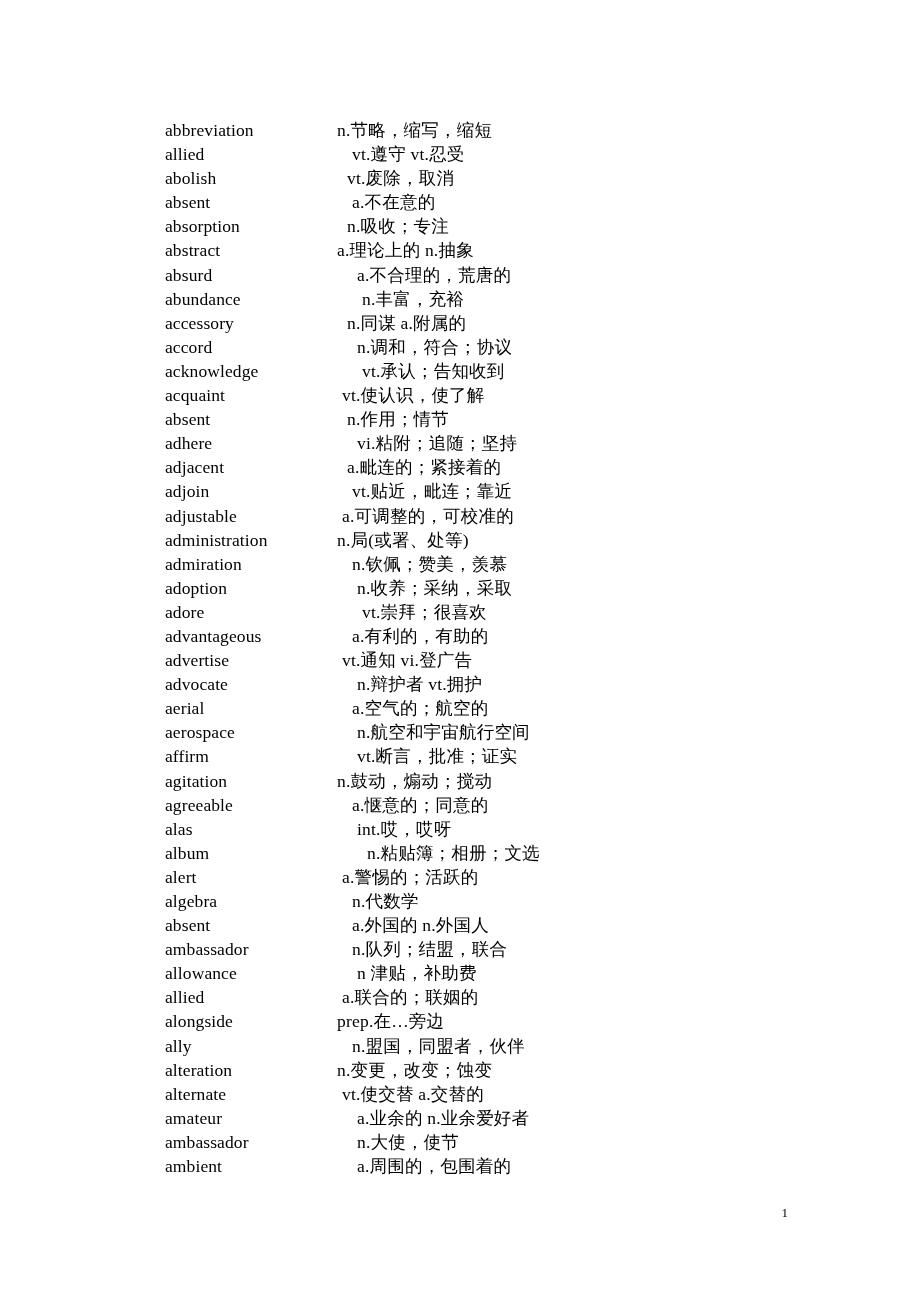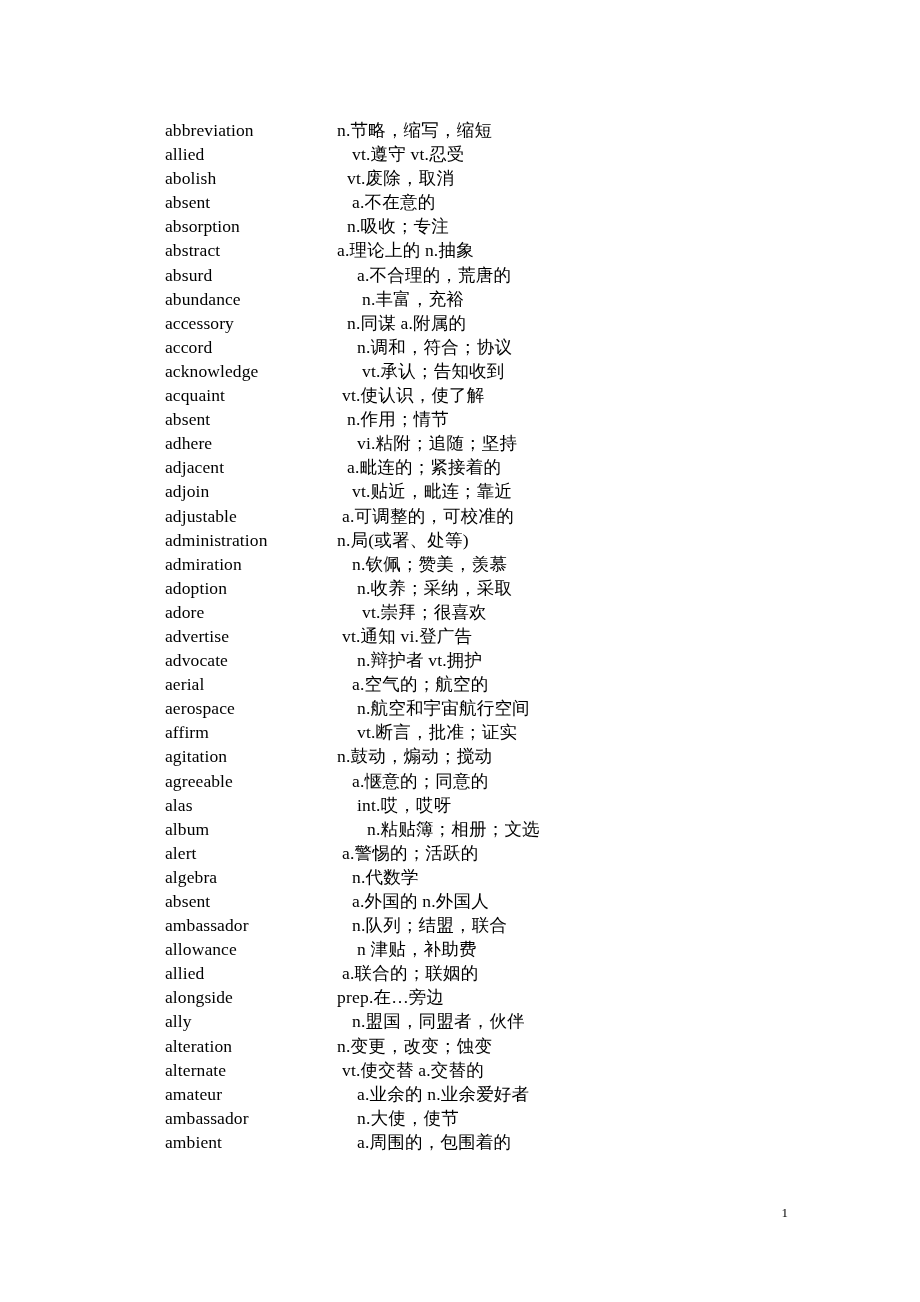--- a/index.html
+++ b/index.html
@@ -92,20 +92,21 @@
       <div class="entry"><span class="term">acquaint</span><span class="defn ind1">vt.使认识，使了解</span></div>
       <div class="entry"><span class="term">absent</span><span class="defn ind2">n.作用；情节</span></div>
       <div class="entry"><span class="term">adhere</span><span class="defn ind4">vi.粘附；追随；坚持</span></div>
       <div class="entry"><span class="term">adjacent</span><span class="defn ind2">a.毗连的；紧接着的</span></div>
       <div class="entry"><span class="term">adjoin</span><span class="defn ind3">vt.贴近，毗连；靠近</span></div>
       <div class="entry"><span class="term">adjustable</span><span class="defn ind1">a.可调整的，可校准的</span></div>
       <div class="entry"><span class="term">administration</span><span class="defn ind0">n.局(或署、处等)</span></div>
       <div class="entry"><span class="term">admiration</span><span class="defn ind3">n.钦佩；赞美，羡慕</span></div>
       <div class="entry"><span class="term">adoption</span><span class="defn ind4">n.收养；采纳，采取</span></div>
       <div class="entry"><span class="term">adore</span><span class="defn ind5">vt.崇拜；很喜欢</span></div>
+      <div class="entry"><span class="term">advantageous</span><span class="defn ind3">a.有利的，有助的</span></div>
       <div class="entry"><span class="term">advertise</span><span class="defn ind1">vt.通知  vi.登广告</span></div>
       <div class="entry"><span class="term">advocate</span><span class="defn ind4">n.辩护者  vt.拥护</span></div>
       <div class="entry"><span class="term">aerial</span><span class="defn ind3">a.空气的；航空的</span></div>
       <div class="entry"><span class="term">aerospace</span><span class="defn ind4">n.航空和宇宙航行空间</span></div>
       <div class="entry"><span class="term">affirm</span><span class="defn ind4">vt.断言，批准；证实</span></div>
       <div class="entry"><span class="term">agitation</span><span class="defn ind0">n.鼓动，煽动；搅动</span></div>
       <div class="entry"><span class="term">agreeable</span><span class="defn ind3">a.惬意的；同意的</span></div>
       <div class="entry"><span class="term">alas</span><span class="defn ind4">int.哎，哎呀</span></div>
       <div class="entry"><span class="term">album</span><span class="defn ind6">n.粘贴簿；相册；文选</span></div>
       <div class="entry"><span class="term">alert</span><span class="defn ind1">a.警惕的；活跃的</span></div>

